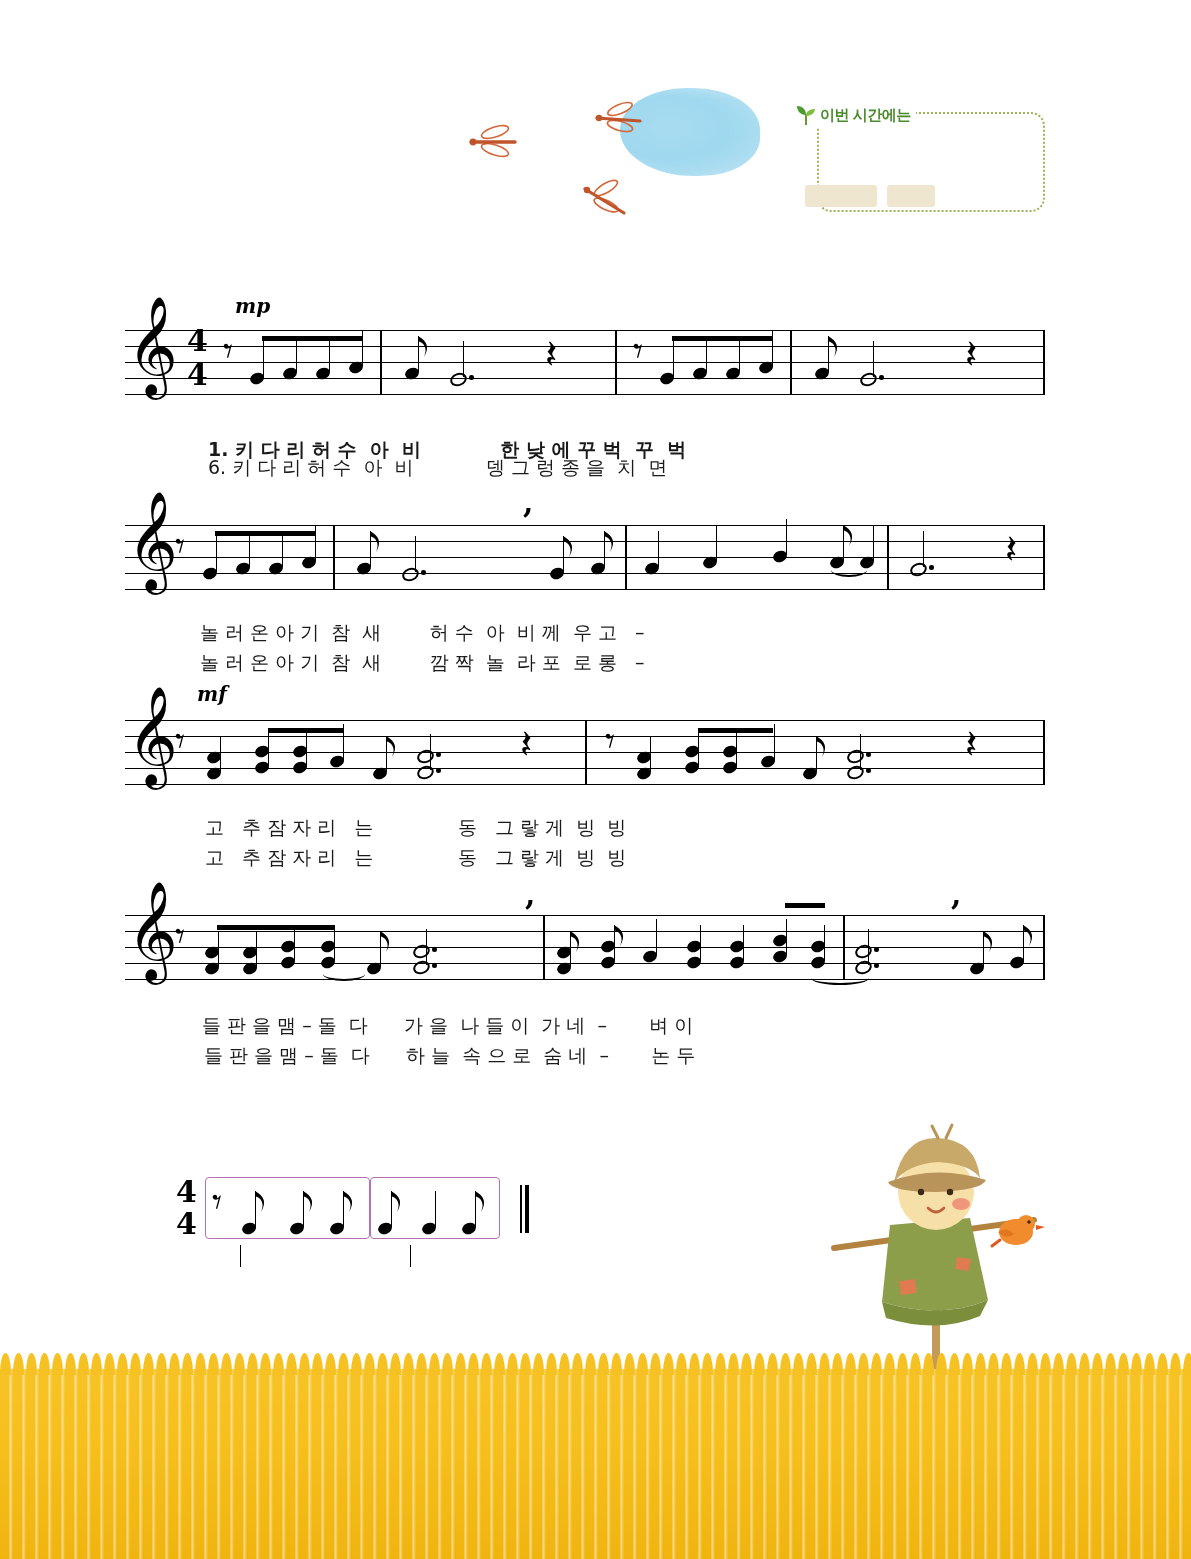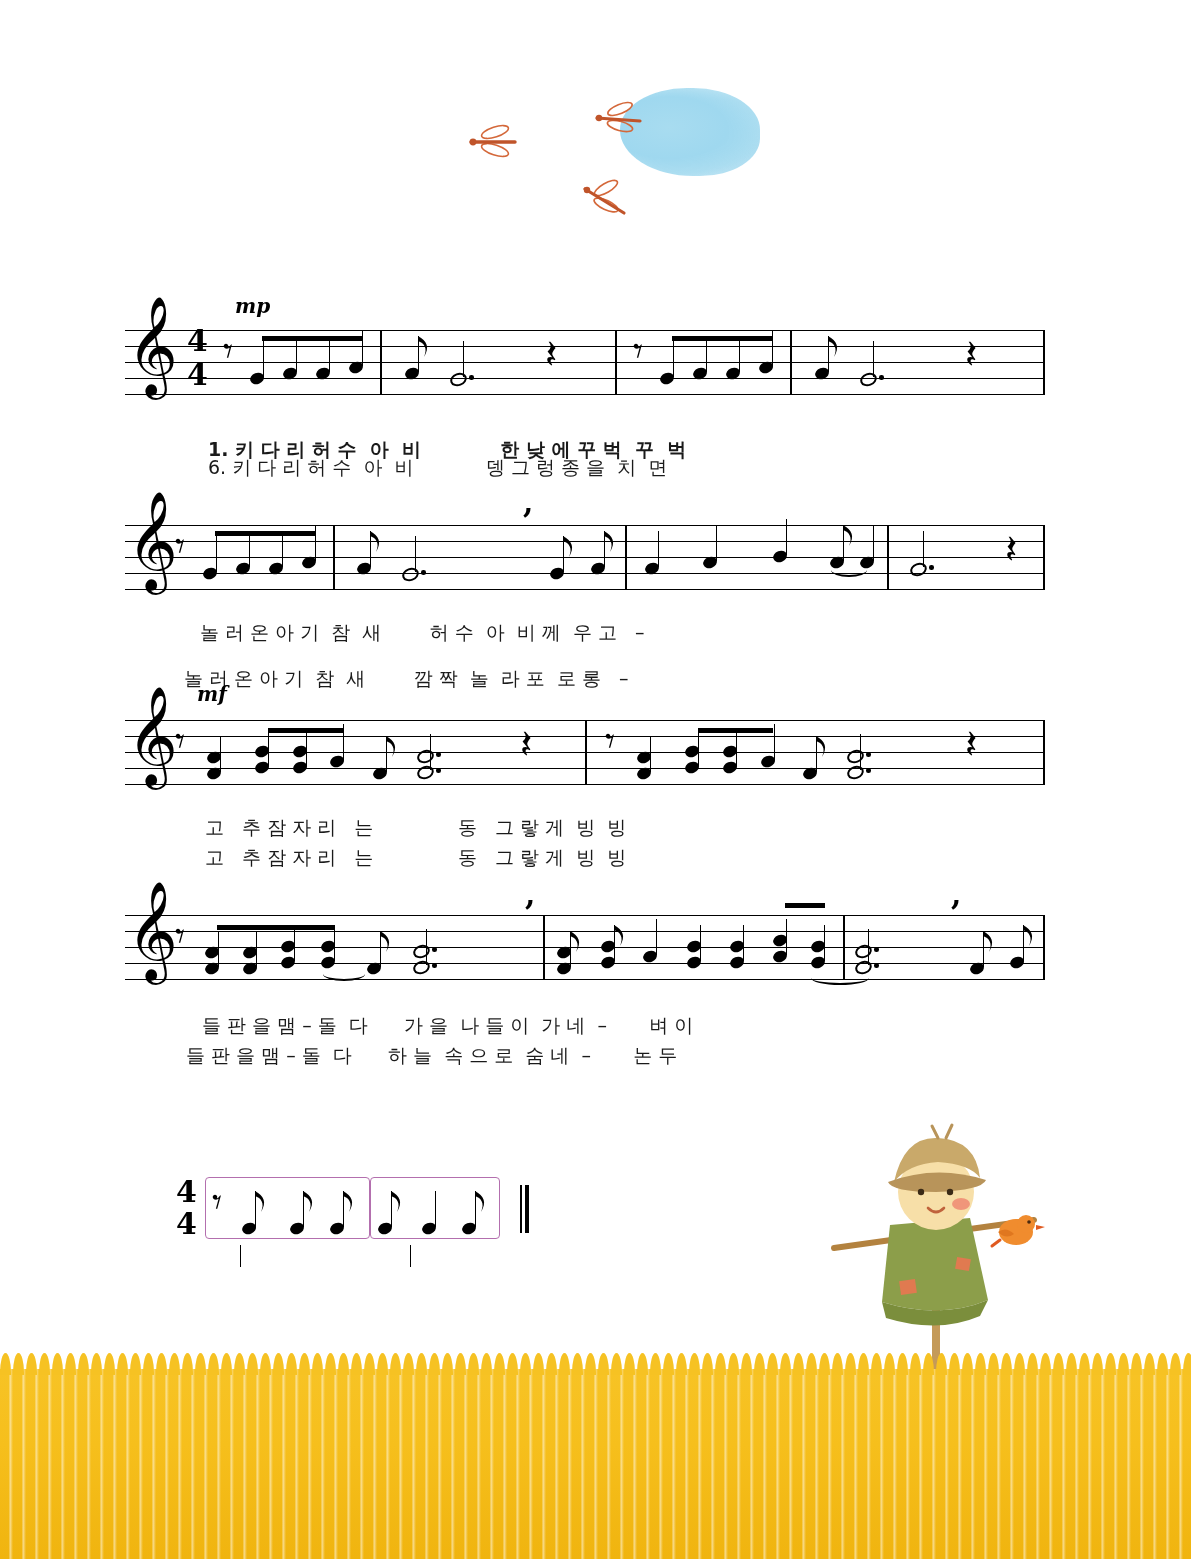--- a/index.html
+++ b/index.html
@@ -311,20 +311,37 @@
 
   <div class="dragonfly" style="left:578px; top:175px;">
     <svg width="58" height="52" viewBox="0 0 58 52">
       <ellipse cx="28" cy="13" rx="13" ry="4.6" fill="none" stroke="#d4683a" stroke-width="1.6" transform="rotate(-30 28 13)"></ellipse>
       <ellipse cx="28" cy="30" rx="13" ry="4.6" fill="none" stroke="#d4683a" stroke-width="1.6" transform="rotate(25 28 30)"></ellipse>
       <path d="M7 14 L46 38" stroke="#c0542a" stroke-width="3.2" stroke-linecap="round"></path>
       <circle cx="9" cy="15" r="3.2" fill="#c0542a"></circle>
     </svg>
   </div>
 
+  <div class="lesson-box">
+    <div class="lesson-bubble"></div>
+    <div class="lesson-title">
+      <span>
+        <svg class="sprout-icon" viewBox="0 0 22 24">
+          <path d="M11 22 L11 11" stroke="#6a9b2f" stroke-width="2" fill="none"></path>
+          <path d="M11 12 C4 12 2 6 2 3 C8 3 11 7 11 12 Z" fill="#4e9b2d"></path>
+          <path d="M11 13 C17 13 20 9 20 6 C14 6 11 9 11 13 Z" fill="#7dbe3c"></path>
+        </svg>
+      </span>
+      <span class="lesson-title-text">이번 시간에는</span>
+    </div>
+    <div class="blank-fields">
+      <div class="blank-field w1"></div>
+      <div class="blank-field w2"></div>
+    </div>
+  </div>
 
   <div class="system" style="top:330px;">
     <div class="staff">
       <div class="line l0"></div>
         <div class="line l1"></div>
         <div class="line l2"></div>
         <div class="line l3"></div>
         <div class="line l4"></div>
 
       <div class="clef" style="left:2px; top:-28px;">𝄞</div>
@@ -524,21 +541,21 @@
           <div class="stem"></div>
           <div class="dot"></div>
         </div>
 
       <div class="rest4" style="left:880px; top:4px;">𝄽</div>
 
       <div class="barline" style="left:918px;"></div>
     </div>
 
     <div class="lyric-row" style="left:200px; top:95px;">놀 러 온 아 기  참  새        허 수  아  비 께  우 고   –</div>
-    <div class="lyric-row" style="left:184px; top:125px;margin-top:16px;">놀 러 온 아 기  참  새        깜 짝  놀  라 포  로 롱   –</div>
+    <div class="lyric-row" style="left:200px; top:125px;">놀 러 온 아 기  참  새        깜 짝  놀  라 포  로 롱   –</div>
   </div>
 
   <div class="system" style="top:720px;">
     <div class="staff">
       <div class="line l0"></div>
         <div class="line l1"></div>
         <div class="line l2"></div>
         <div class="line l3"></div>
         <div class="line l4"></div>
 
@@ -828,21 +845,21 @@
           <svg width="13" height="22" viewBox="0 0 13 22">
               <path d="M0 0 C9 5 12 11 6 21 C10 12 6 7 0 5 Z" fill="#000"></path>
             </svg>
         </div>
       </div>
 
       <div class="barline" style="left:918px;"></div>
     </div>
 
     <div class="lyric-row" style="left:202px; top:98px;">들 판 을 맴 – 돌  다      가 을  나 들 이  가 네  –       벼 이</div>
-    <div class="lyric-row" style="left:186px; top:128px;">들 판 을 맴 – 돌  다      하 늘  속 으 로  숨 네  –       논 두</div>
+    <div class="lyric-row" style="left:204px; top:128px;">들 판 을 맴 – 돌  다      하 늘  속 으 로  숨 네  –       논 두</div>
   </div>
 
   <div class="system" style="top:1175px;">
     <div style="position:absolute; left:170px; top:0; width:400px; height:80px;">
       <div class="timesig" style="left:6px; top:2px;">4</div>
       <div class="timesig" style="left:6px; top:34px;">4</div>
 
       <div class="rhythm-box" style="left:35px; top:2px; width:165px; height:62px;"></div>
       <div class="rhythm-box" style="left:200px; top:2px; width:130px; height:62px;"></div>
 

